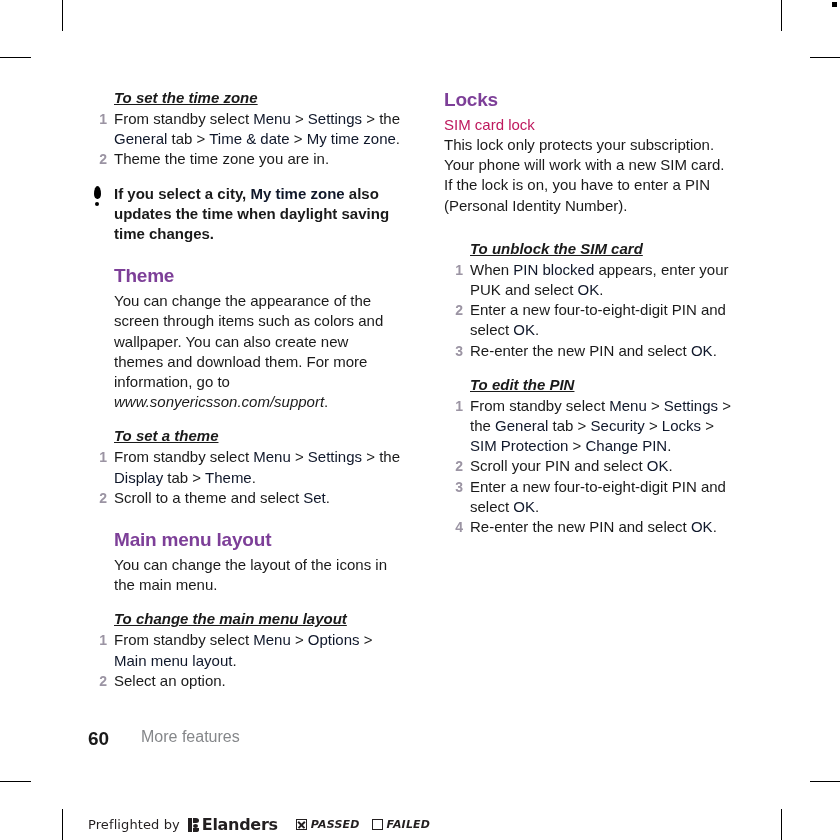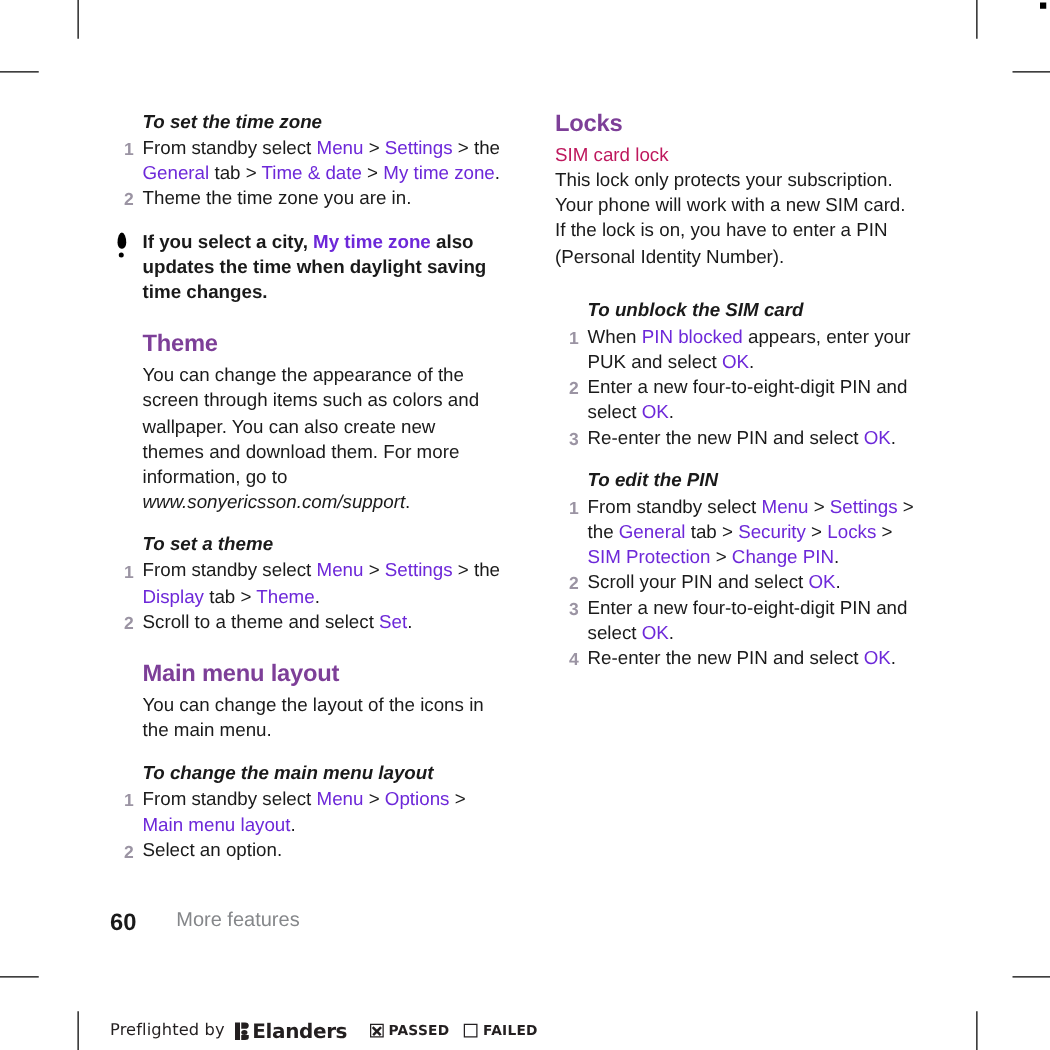--- a/index.html
+++ b/index.html
@@ -69,20 +69,21 @@
   }
   .col-right .h1 { margin-left: 0; }
 
   .h3 {
     color: #1a1a1a;
     font-size: 15px;
     font-weight: bold;
     font-style: italic;
     line-height: 20px;
     margin: 0 0 1px 26px;
+    text-decoration: underline;
   }
   .col-right .h3 { margin-left: 26px; }
 
   .h3-plain {
     color: #be185d;
     font-size: 15px;
     font-weight: normal;
     font-style: normal;
     line-height: 20px;
     margin: 0 0 0 0;
@@ -123,21 +124,21 @@
     top: 0;
     width: 13px;
     text-align: right;
     color: #9b94a3;
     font-size: 14px;
     font-weight: bold;
     line-height: 20.2px;
   }
 
   
-  .ui { color: #6d28d9; }
+  .ui { color: #0f172a; }
 
   
   .tip {
     position: relative;
     padding-left: 26px;
     margin: 0;
   }
   .tip .tip-text {
     color: #1a1a1a;
     font-size: 15px;
@@ -255,20 +256,21 @@
     font-size: 16px;
     font-weight: bold;
     color: #231f20;
     font-family: "DejaVu Sans", sans-serif;
     letter-spacing: -0.3px;
   }
   .pf-check {
     display: flex;
     align-items: center;
     margin-left: 18px;
+    font-style: italic;
   }
   .pf-box {
     position: relative;
     width: 11px;
     height: 11px;
     border: 1.5px solid #231f20;
     margin-right: 4px;
     box-sizing: border-box;
   }
   .pf-box.checked::before,

